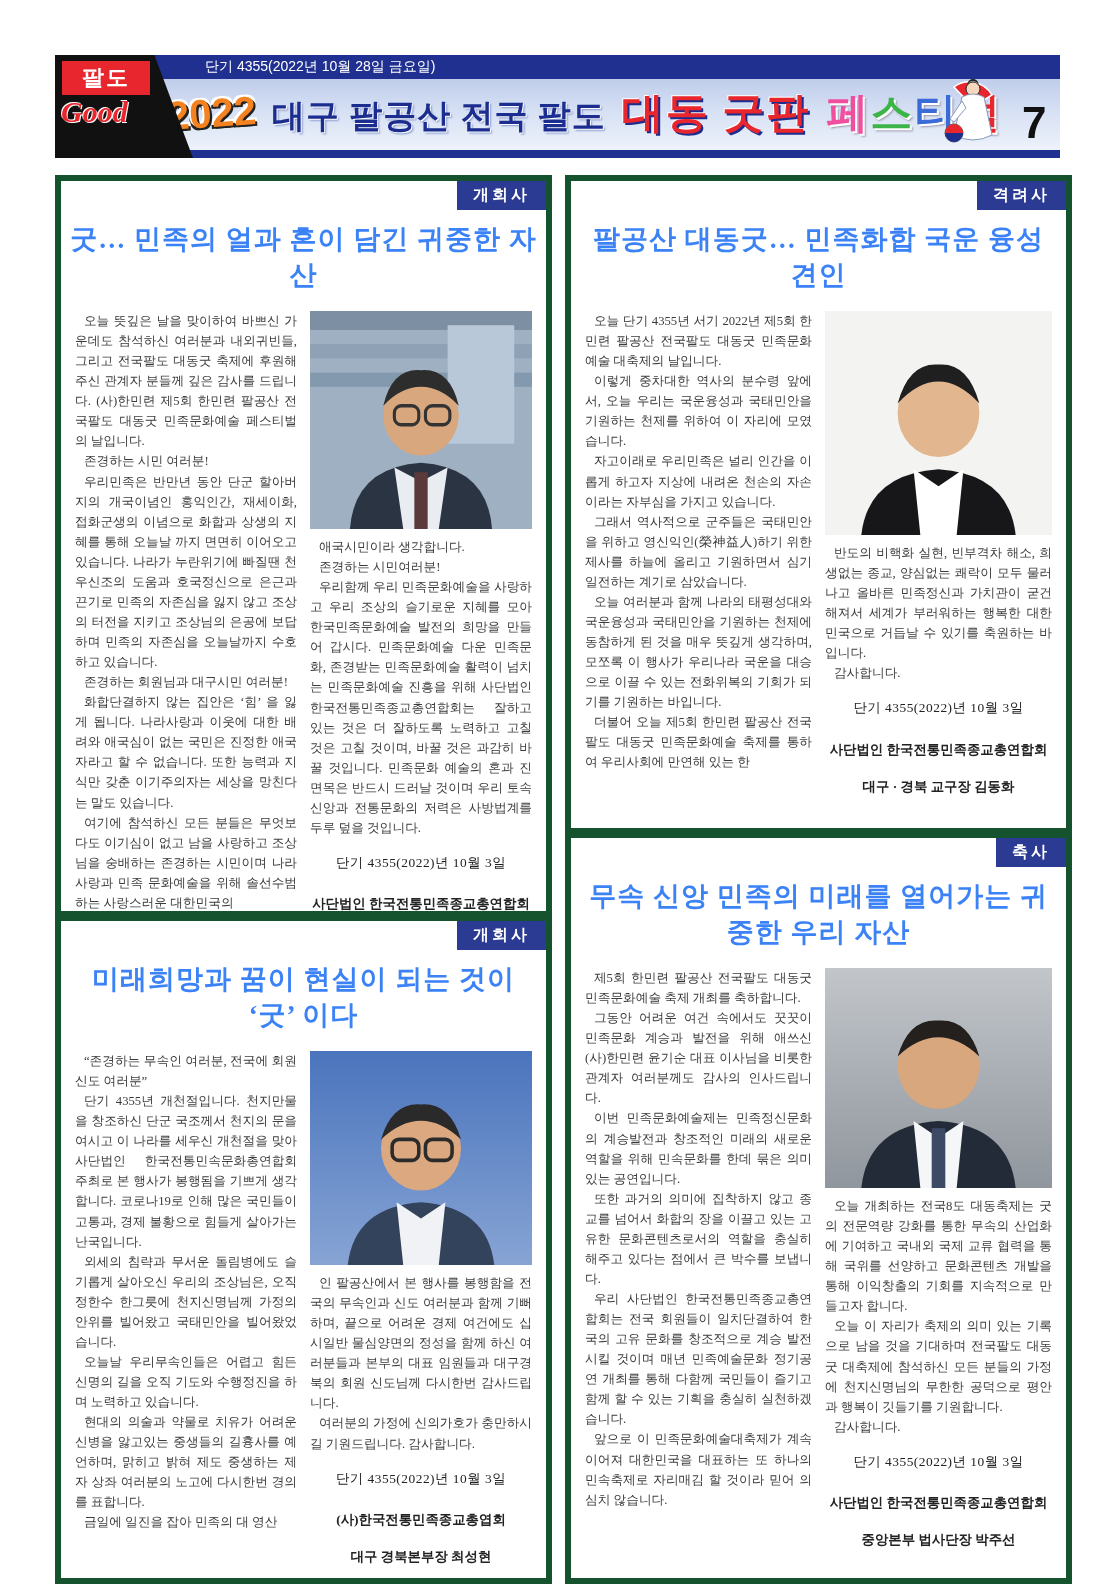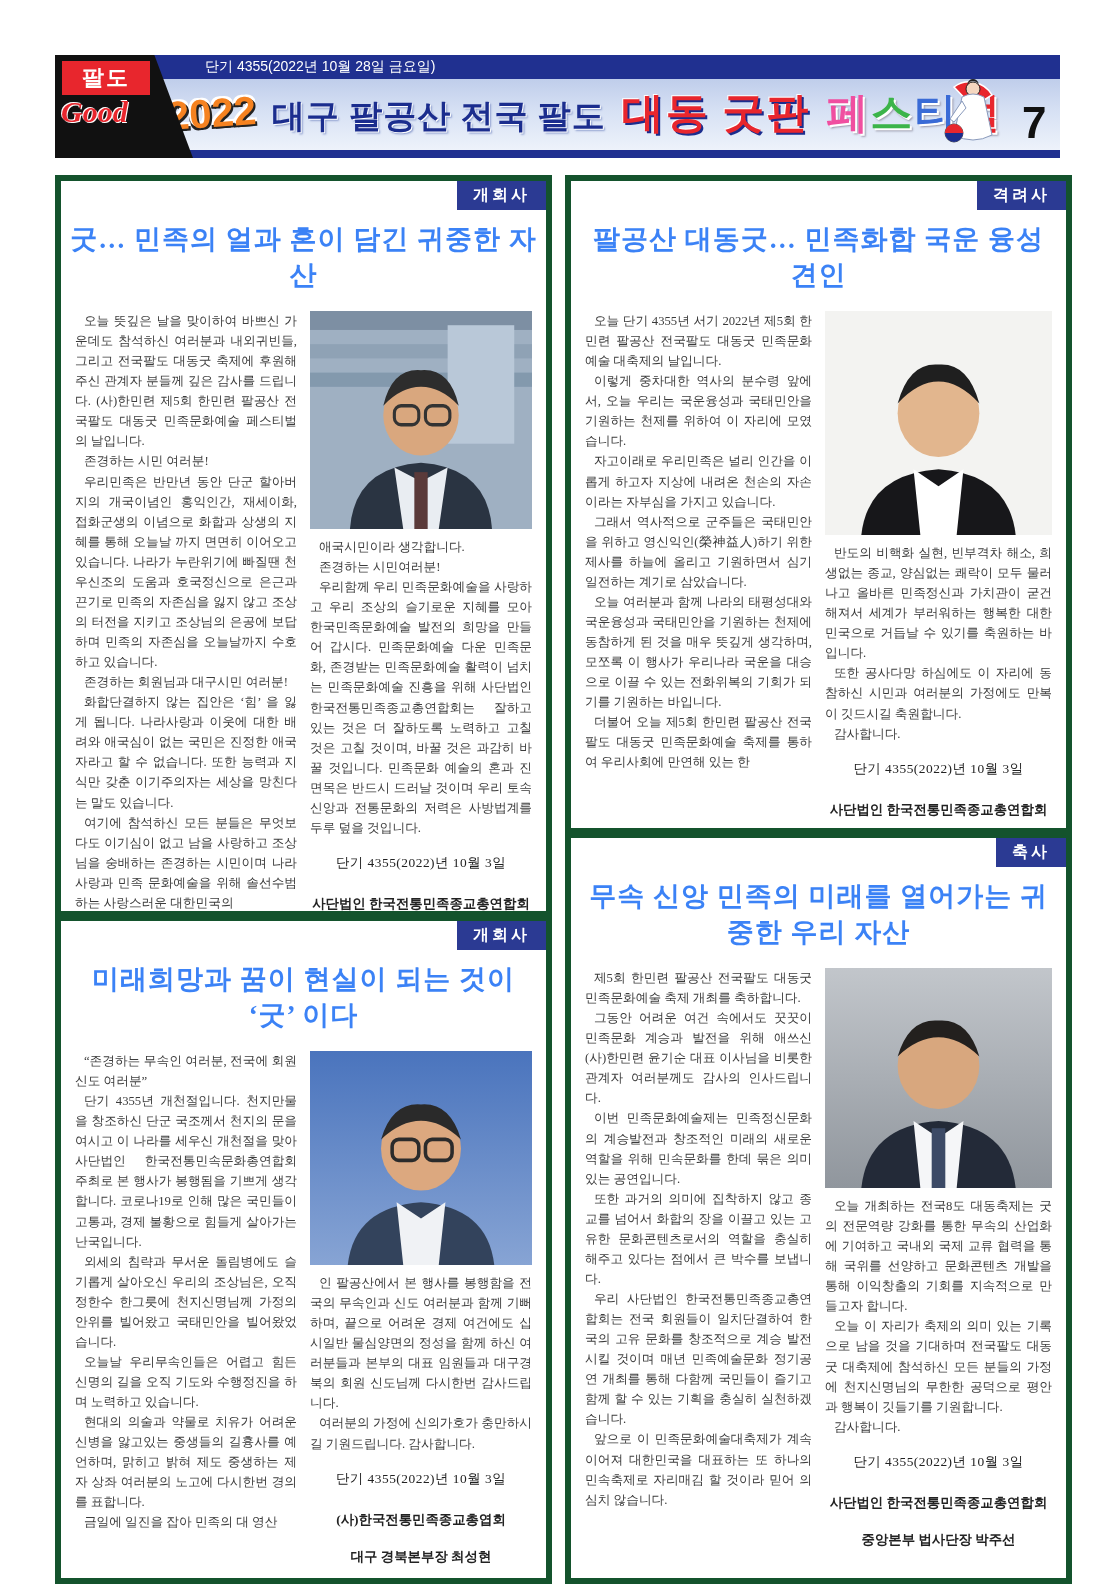--- a/index.html
+++ b/index.html
@@ -153,21 +153,20 @@
         <div class="photo" style="height:224px;">
           <svg viewBox="0 0 100 92" preserveAspectRatio="none">
             <rect width="100" height="92" fill="#f3f3f1"></rect>
             <path d="M16 92 q3 -25 34 -27 q31 2 34 27 Z" fill="#17171a"></path>
             <path d="M39 65 l11 7 l11 -7 l-3 27 l-16 0 Z" fill="#ffffff"></path>
             <circle cx="50" cy="42" r="18" fill="#e2b68e"></circle>
             <path d="M32 38 q5 -17 18 -16 q13 -1 18 16 q-9 -9 -18 -9 q-9 0 -18 9" fill="#1f1f1f"></path>
           </svg>
         </div>
         <p>반도의 비핵화 실현, 빈부격차 해소, 희생없는 종교, 양심없는 쾌락이 모두 물러나고 올바른 민족정신과 가치관이 굳건해져서 세계가 부러워하는 행복한 대한민국으로 거듭날 수 있기를 축원하는 바입니다.</p>
-        <p>또한 공사다망 하심에도 이 자리에 동참하신 시민과 여러분의 가정에도 만복이 깃드시길 축원합니다.</p>
         <p>감사합니다.</p>
         <div class="sign">
           <div class="s-date">단기 4355(2022)년 10월 3일</div>
           <div class="s-org">사단법인 한국전통민족종교총연합회</div>
           <div class="s-person">대구 · 경북 교구장 김동화</div>
         </div>
       </div>
     </div>
   </div>
 

